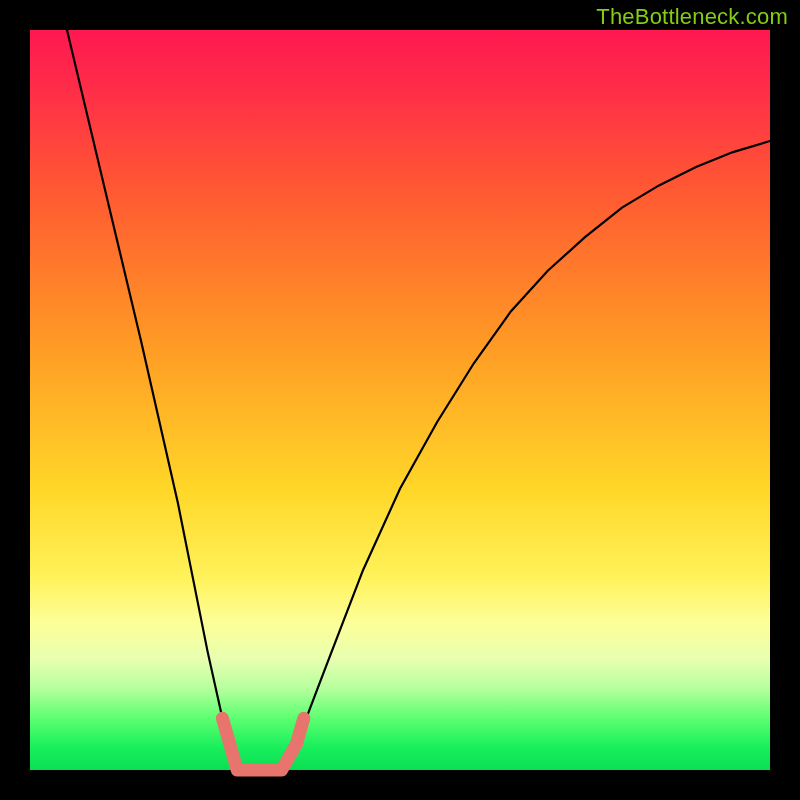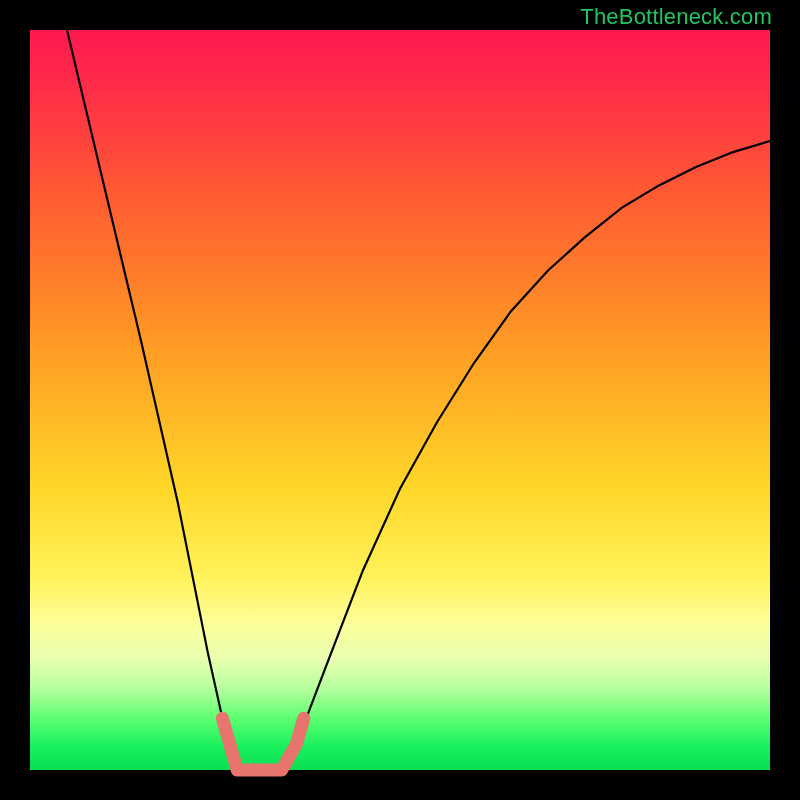--- a/index.html
+++ b/index.html
@@ -38,22 +38,22 @@
       #e8ffb0 85%,
       #b6ff9e 89%,
       #5cff70 93%,
       #18ef5c 97%,
       #0ade54 100%
     );
   }
   .watermark {
     position: absolute;
     top: 4px;
-    right: 28px;
-    color: #22c55e;
+    right: 12px;
+    color: #84cc16;
     font-size: 22px;
     font-weight: 500;
     letter-spacing: 0.2px;
     user-select: none;
     margin-left: 36px;
   }
   svg.curve {
     position: absolute;
     top: 0;
     left: 0;

